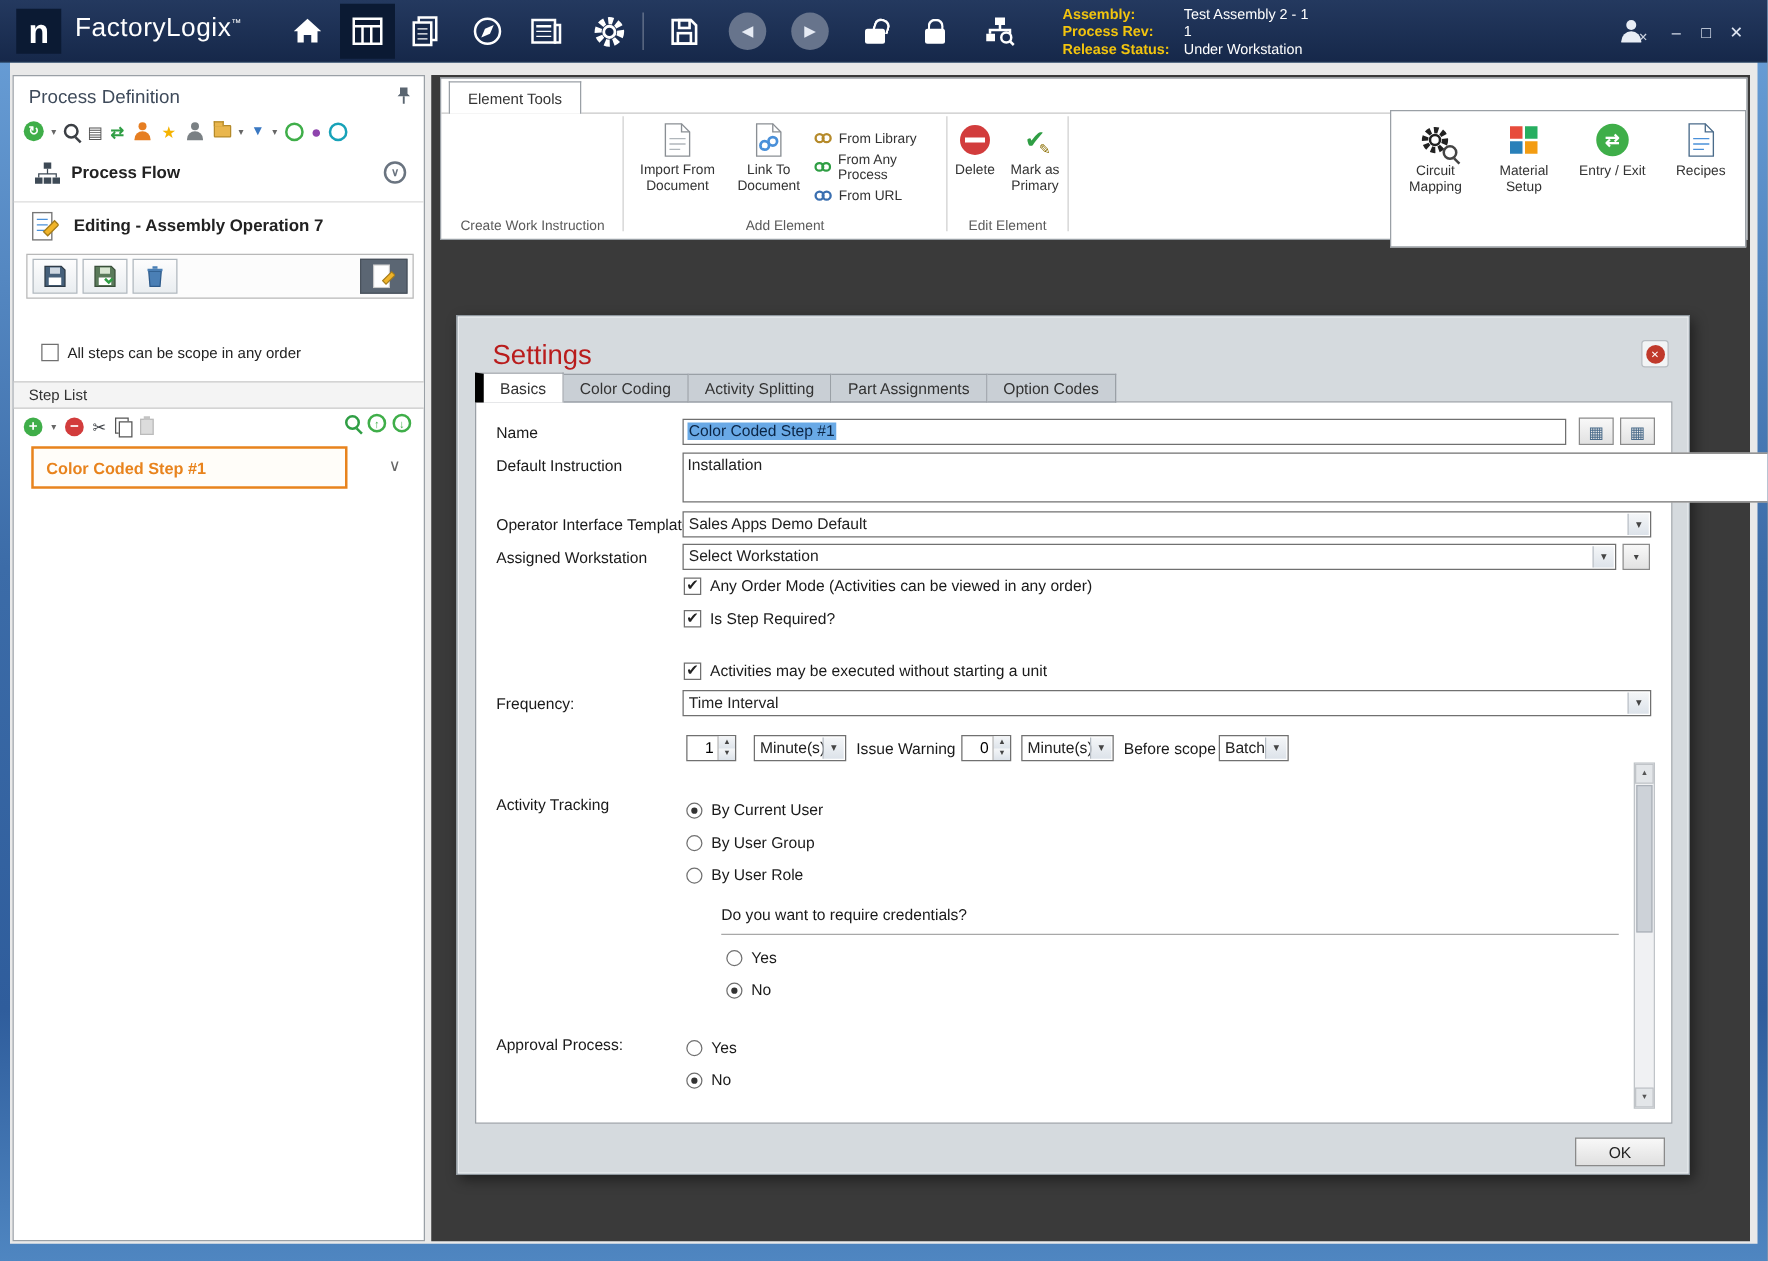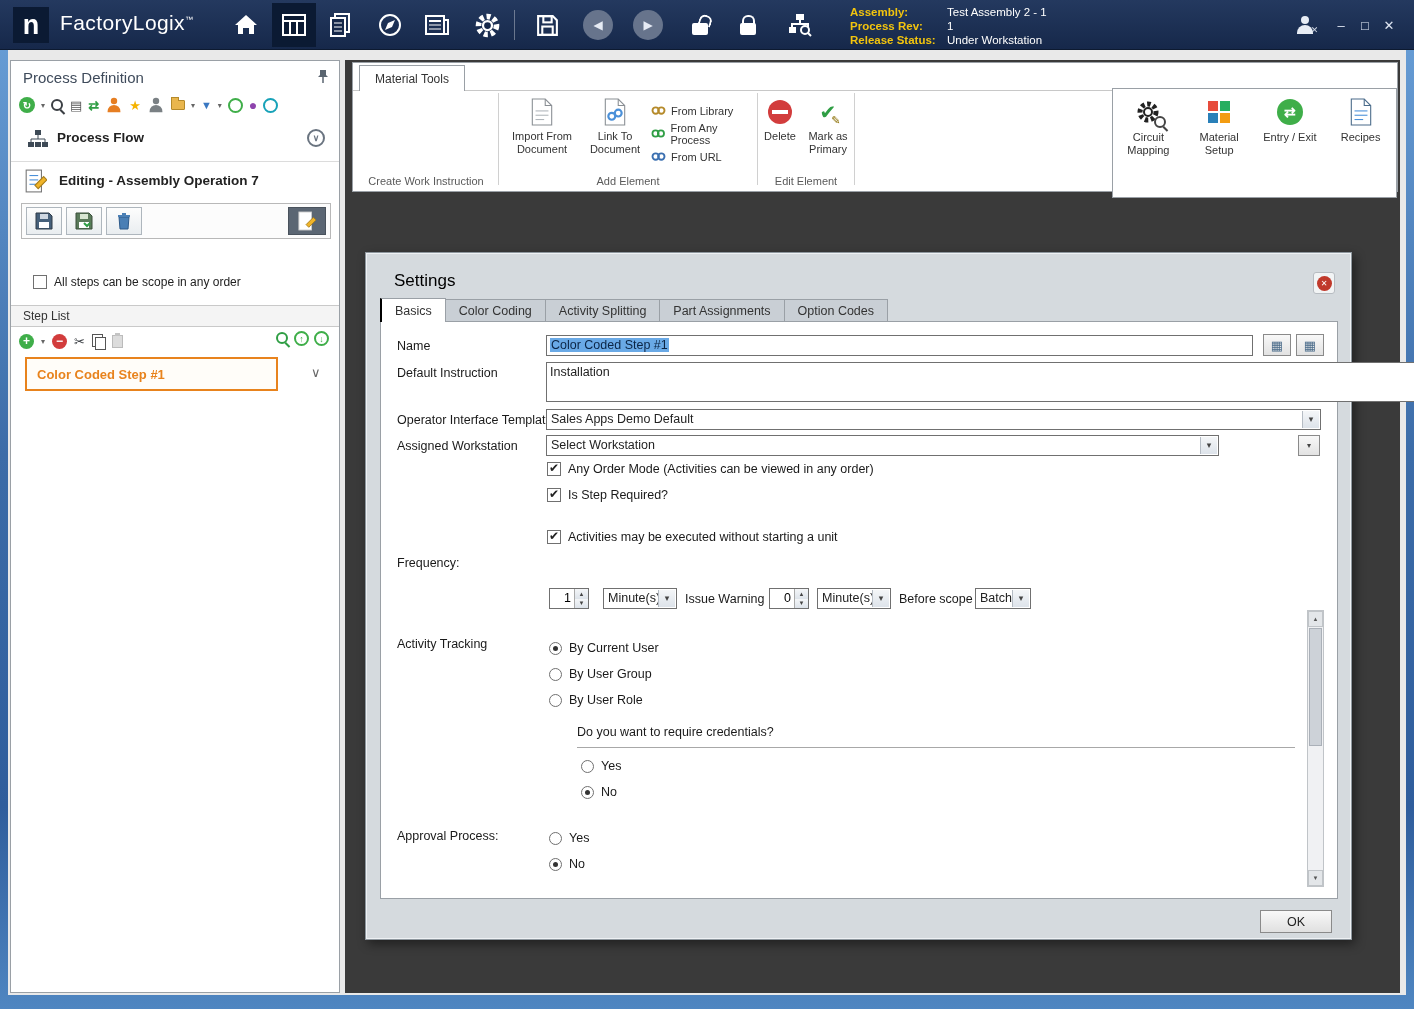--- a/index.html
+++ b/index.html
@@ -92,29 +92,29 @@
   .rdiv{position:absolute;top:30px;width:1px;height:92px;background:#d0d0d0}
   .rsmall{display:flex;align-items:center;gap:5px;height:23px;font-size:11px;color:#333}
   .tools-panel{position:absolute;left:1112px;top:88px;width:285px;height:110px;background:#fff;border:1px solid #9aa0a6;
                display:flex;justify-content:space-around;align-items:flex-start;padding-top:8px;z-index:3}
   .titem{width:66px;display:flex;flex-direction:column;align-items:center;text-align:center;font-size:11px;color:#333;line-height:1.15}
   .titem .ric{height:30px;display:flex;align-items:center;justify-content:center;margin-bottom:4px}
 
   
   .dialog{position:absolute;left:365px;top:252px;width:987px;height:688px;background:#d5dade;
           border:1px solid #8e979e;box-shadow:3px 4px 10px rgba(0,0,0,.45), inset 0 0 0 1px #eef1f4}
-  .dlg-title{position:absolute;left:28px;top:18px;font-size:17px;color:#000000}
+  .dlg-title{position:absolute;left:28px;top:18px;font-size:22px;color:#b91c1c}
   .dlg-close{position:absolute;right:16px;top:19px;width:22px;height:22px;background:#f2f4f5;border:1px solid #b7bcc1;
              border-radius:3px;display:flex;align-items:center;justify-content:center}
   .dlg-close-circle{width:15px;height:15px;border-radius:50%;background:#c0392b;color:#fff;font-size:8px;
                     display:flex;align-items:center;justify-content:center}
   .dtabs{position:absolute;left:14px;top:46px;display:flex;z-index:4}
   .dtab{height:23px;padding:0 13px;font-size:12.5px;color:#333;background:#c9cfd5;border:1px solid #9aa0a6;border-left:none;
         display:flex;align-items:center}
-  .dtab:first-child{border-left:2px solid #000000}
+  .dtab:first-child{border-left:7px solid #000000}
   .dtab.sel{background:#fff;height:24px;margin-top:-1px;border-bottom:none}
   .dcontent{position:absolute;left:14px;top:68px;width:958px;height:578px;background:#fff;border:1px solid #9aa0a6}
   .flbl{position:absolute;font-size:12.5px;color:#1a1a1a}
   .tinput{position:absolute;background:#fff;border:1px solid #707070;font-size:12.5px;color:#222;padding:2px 3px}
   .sel-text{background:#69a9e6;color:#0b2545;padding:0 1px}
   .sqbtn{position:absolute;width:28px;height:22px;border:1px solid #8a8a8a;background:linear-gradient(#f8f8f8,#e2e2e2);
          display:flex;align-items:center;justify-content:center}
   .wsel{position:absolute;background:#fff;border:1px solid #707070;height:21px;font-size:12.5px;color:#222;
         line-height:19px;padding-left:4px;white-space:nowrap;overflow:hidden}
   .wsel .arr{position:absolute;right:1px;top:1px;bottom:1px;width:17px;border-left:1px solid #b5bcc4;
@@ -358,21 +358,21 @@
     <span class="ring g" style="width:15px;height:15px;font-size:9px" data-glyph="↓"></span>
   </div>
 
   <div class="step-item">
     <span>Color Coded Step #1</span>
   </div>
   <span class="step-chevron g" data-glyph="∨"></span>
 </div>
 
 <div class="ribbon">
-  <div class="ribbon-tab">Material Tools</div>
+  <div class="ribbon-tab">Element Tools</div>
   <div class="ribbon-line"></div>
 
   <div class="rgroup" style="left:2px;width:142px">
     <div class="rcaption">Create Work Instruction</div>
   </div>
   <div class="rdiv" style="left:145px"></div>
 
   <div class="rgroup" style="left:146px;width:258px">
     <div class="abs" style="left:6px;top:6px;width:74px">
       <div class="ritem" style="width:74px">
@@ -521,41 +521,44 @@
     <div class="tinput" style="left:165px;top:40px;width:929px;height:40px">
       <span>Installation</span>
     </div>
 
     <span class="flbl" style="left:16px;top:91px">Operator Interface Template</span>
     <div class="wsel" style="left:165px;top:87px;width:775px">
       <span>Sales Apps Demo Default</span><span class="arr"></span>
     </div>
 
     <span class="flbl" style="left:16px;top:117px">Assigned Workstation</span>
-    <div class="wsel" style="left:165px;top:113px;width:673px">
+    <div class="wsel" style="left:165px;top:113px;width:747px">
       <span>Select Workstation</span><span class="arr"></span>
     </div>
     <div class="sqbtn" style="left:917px;top:113px;width:22px;height:21px">
       <span class="g" style="font-size:8px;color:#444" data-glyph="▾"></span>
     </div>
 
     <div class="cbrow" style="left:166px;top:140px">
       <span class="cb checked"></span>
       <span>Any Order Mode (Activities can be viewed in any order)</span>
     </div>
     <div class="cbrow" style="left:166px;top:166px">
       <span class="cb checked"></span>
       <span>Is Step Required?</span>
     </div>
     <div class="cbrow" style="left:166px;top:208px">
       <span class="cb checked"></span>
       <span>Activities may be executed without starting a unit</span>
     </div>
 
     <span class="flbl" style="left:16px;top:234px">Frequency:</span>
+    <div class="wsel" style="left:165px;top:230px;width:775px">
+      <span>Time Interval</span><span class="arr"></span>
+    </div>
 
     <div class="spin" style="left:168px;top:266px">
       <span class="v">1</span>
       <span class="arrs">
           <span class="up"></span>
           <span class="dn"></span>
         </span>
     </div>
     <div class="wsel" style="left:222px;top:266px;width:74px">
       <span>Minute(s)</span><span class="arr"></span>

